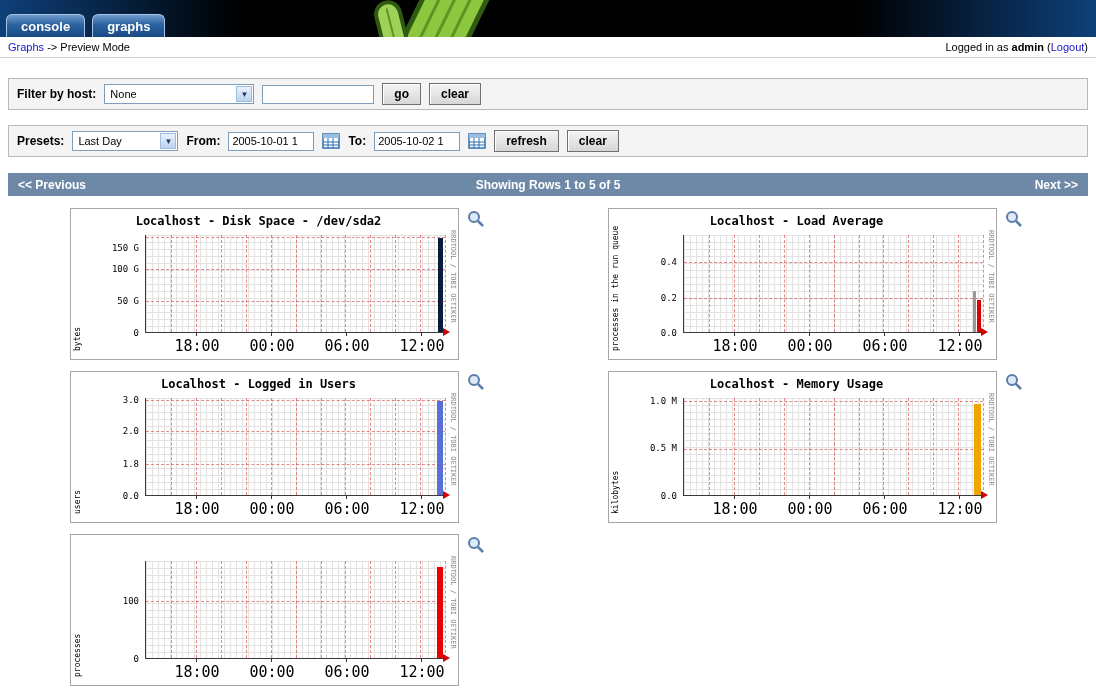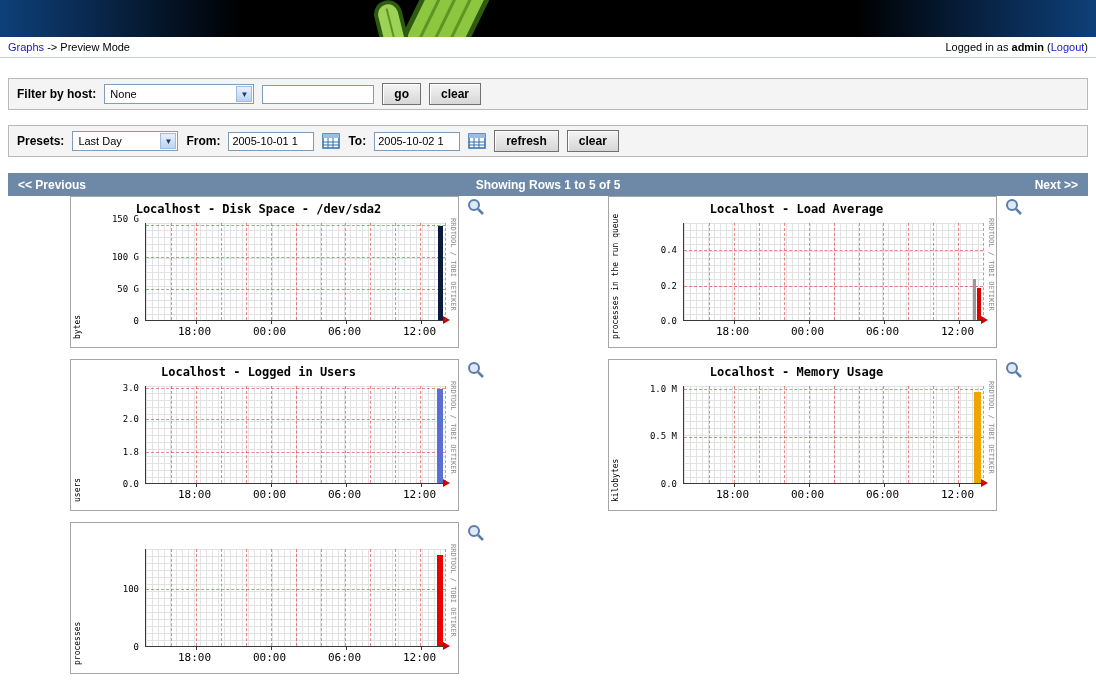--- a/index.html
+++ b/index.html
@@ -79,21 +79,21 @@
     margin:16px 8px 0; height:23px; background:#6e88a8;
     color:#fff; font-weight:bold; font-size:12px;
     display:flex; align-items:center; justify-content:space-between; padding:0 10px;
   }
   .pager .mid { position:absolute; left:0; right:0; text-align:center; }
   .pager { position:relative; }
   .pager .side { position:relative; z-index:1; cursor:pointer; }
 
   
   .graph-grid {
-    margin-top:0; padding-left:8px;
+    margin-top:12px; padding-left:8px;
     display:grid; grid-template-columns:538px 538px; row-gap:11px;
   }
   .g-cell { display:flex; justify-content:center; align-items:flex-start; }
   .g-panel {
     position:relative; width:389px; height:152px;
     background:#fff; border:1px solid #a6a6a6;
     font-family:"DejaVu Sans Mono", monospace; color:#000;
   }
   .g-title {
     position:absolute; top:5px; left:10px; right:22px;
@@ -124,28 +124,32 @@
   .g-arrow {
     position:absolute; right:-9px; bottom:-4px; width:0; height:0;
     border:4px solid transparent; border-left:7px solid #c00;
   }
   .g-ytick {
     position:absolute; right:319px; width:52px; text-align:right;
     font-size:9px; line-height:10px;
   }
   .g-xtick {
     position:absolute; top:128px; width:40px; text-align:center;
-    font-size:11px;
+    font-size:15px;
   }
   .zoom { margin:2px 0 0 8px; cursor:pointer; flex:0 0 auto; }
 </style>
 </head>
 <body>
 
 <div class="header">
+  <div class="tabs">
+    <div class="tab">console</div>
+    <div class="tab">graphs</div>
+  </div>
 
   <div class="logo">
     <svg width="230" height="37" viewBox="0 0 230 37">
       <g transform="rotate(26 117 15)">
         <rect x="88" y="-45" width="58" height="120" rx="29" fill="#8dc63f" stroke="#2f5a12" stroke-width="5"></rect>
         <line x1="103" y1="-30" x2="103" y2="60" stroke="#5e9423" stroke-width="3"></line>
         <line x1="117" y1="-35" x2="117" y2="65" stroke="#5e9423" stroke-width="3"></line>
         <line x1="131" y1="-30" x2="131" y2="60" stroke="#5e9423" stroke-width="3"></line>
       </g>
       <g transform="rotate(-14 60 22)">
@@ -246,21 +250,21 @@
           <div class="dh" style="top: 2px;"></div>
           <div class="g-tick" style="left: 49.5px;"></div>
           <div class="g-tick" style="left: 124.5px;"></div>
           <div class="g-tick" style="left: 199.5px;"></div>
           <div class="g-tick" style="left: 274.5px;"></div>
           <div class="g-bar" style="right: 2px; width: 5px; height: 97%; background: rgb(11, 28, 58);"></div>
         </div>
   <div class="g-ytick" style="top: 119px;">0</div>
         <div class="g-ytick" style="top: 86.66px; text-align: right;">50 G</div>
         <div class="g-ytick" style="top: 55.3px;">100 G</div>
-        <div class="g-ytick" style="top: 17px;">150 G</div>
+        <div class="g-ytick" style="top: 34px;">150 G</div>
         <div class="g-xtick" style="left: 103.5px;">18:00</div>
         <div class="g-xtick" style="left: 178.5px;">00:00</div>
         <div class="g-xtick" style="left: 253.5px;">06:00</div>
         <div class="g-xtick" style="left: 328.5px;">12:00</div>
       </div>
       <span class="zoom">
     <svg width="17" height="17" viewBox="0 0 17 17">
       <circle cx="7" cy="7" r="5" fill="rgba(200,218,238,0.6)" stroke="#5b7daa" stroke-width="2"></circle>
       <line x1="11" y1="11" x2="16" y2="16" stroke="#5b7daa" stroke-width="2.5"></line>
     </svg>

